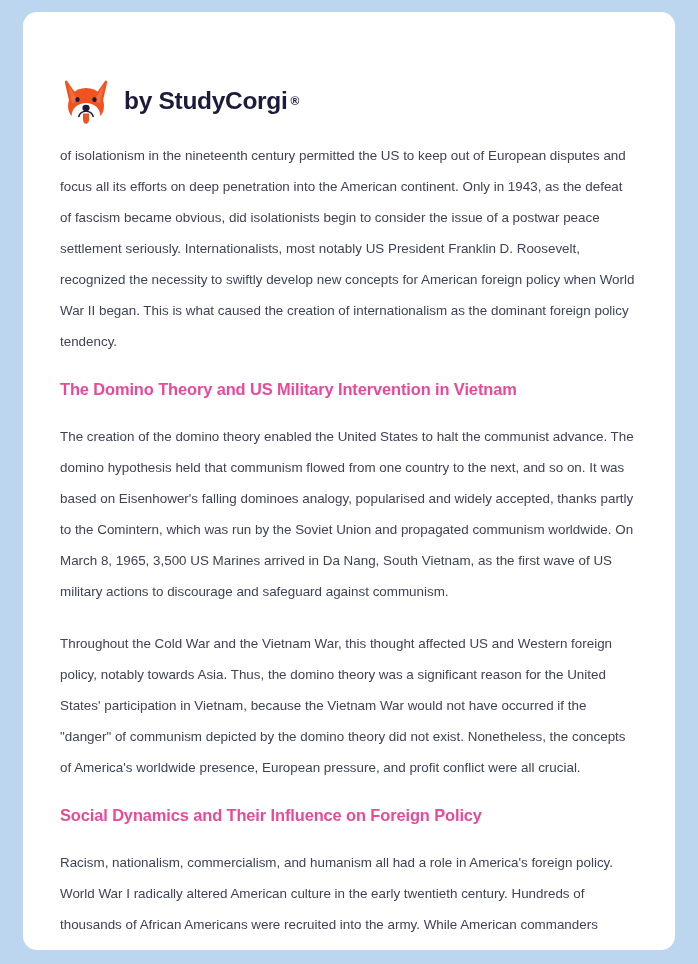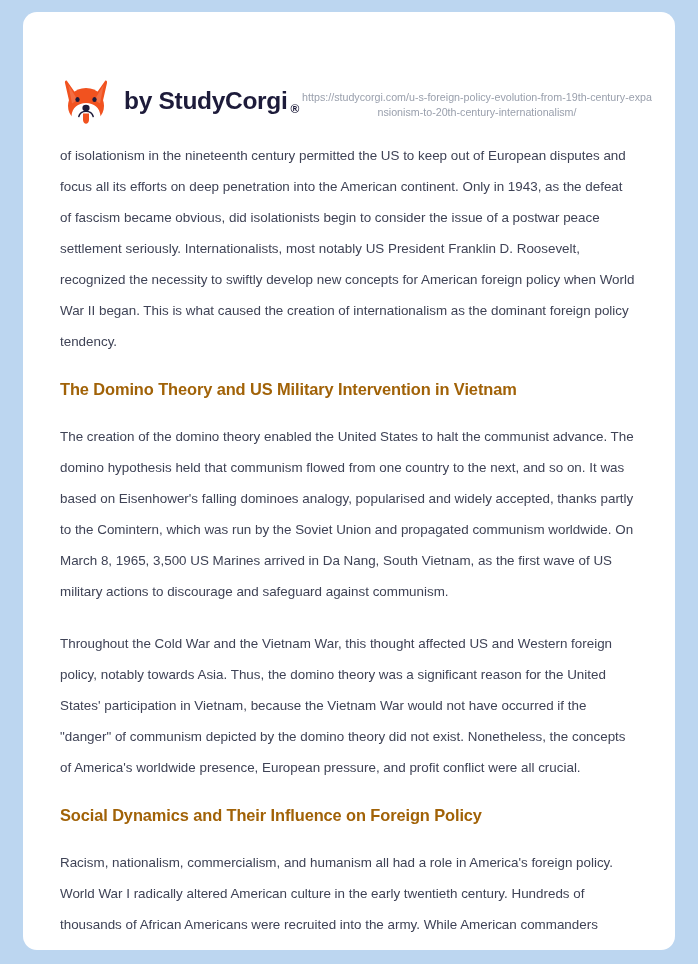--- a/index.html
+++ b/index.html
@@ -45,21 +45,21 @@
 
   .logo-mark {
     width: 52px;
     height: 52px;
     flex: 0 0 auto;
     margin-right: 12px;
   }
 
   .brand-wordmark {
     display: flex;
-    align-items: flex-end;
+    align-items: center;
     color: #1d1b3a;
     font-size: 24.5px;
     font-weight: bold;
     letter-spacing: -0.3px;
     white-space: nowrap;
   }
 
   .brand-reg {
     font-size: 12px;
     font-weight: bold;
@@ -98,21 +98,21 @@
 
   .article p {
     color: #3f4356;
     font-size: 13.4px;
     line-height: 31px;
     margin-bottom: 21px;
     text-align: left;
   }
 
   .article h2 {
-    color: #a16207;
+    color: #ec4899;
     font-size: 16.4px;
     font-weight: bold;
     line-height: 22px;
     letter-spacing: -0.1px;
     margin: 10px 0 21px 0;
   }
 
   .article .para-first {
     margin-top: 0;
   }
@@ -154,21 +154,20 @@
           <path d="M23 38.5 L29 38.5 L29 45 C29 47.4 27.3 48.8 26 48.8 C24.7 48.8 23 47.4 23 45 Z" fill="#f1521f"></path>
         </svg>
       </span>
       <span class="brand-wordmark">
         <span>by StudyCorgi</span>
           <span class="brand-reg">®</span>
       </span>
     </div>
 
     <div class="header-meta">
-      <div class="doc-url">https://studycorgi.com/u-s-foreign-policy-evolution-from-19th-century-expansionism-to-20th-century-internationalism/</div>
     </div>
 
   </div>
 
   <div class="article">
       <p class="para-first">of isolationism in the nineteenth century permitted the US to keep out of European disputes and focus all its efforts on deep penetration into the American continent. Only in 1943, as the defeat of fascism became obvious, did isolationists begin to consider the issue of a postwar peace settlement seriously. Internationalists, most notably US President Franklin D. Roosevelt, recognized the necessity to swiftly develop new concepts for American foreign policy when World War II began. This is what caused the creation of internationalism as the dominant foreign policy tendency.</p>
       <h2>The Domino Theory and US Military Intervention in Vietnam</h2>
       <p>The creation of the domino theory enabled the United States to halt the communist advance. The domino hypothesis held that communism flowed from one country to the next, and so on. It was based on Eisenhower's falling dominoes analogy, popularised and widely accepted, thanks partly to the Comintern, which was run by the Soviet Union and propagated communism worldwide. On March 8, 1965, 3,500 US Marines arrived in Da Nang, South Vietnam, as the first wave of US military actions to discourage and safeguard against communism.</p>
       <p>Throughout the Cold War and the Vietnam War, this thought affected US and Western foreign policy, notably towards Asia. Thus, the domino theory was a significant reason for the United States' participation in Vietnam, because the Vietnam War would not have occurred if the "danger" of communism depicted by the domino theory did not exist. Nonetheless, the concepts of America's worldwide presence, European pressure, and profit conflict were all crucial.</p>
       <h2>Social Dynamics and Their Influence on Foreign Policy</h2>

